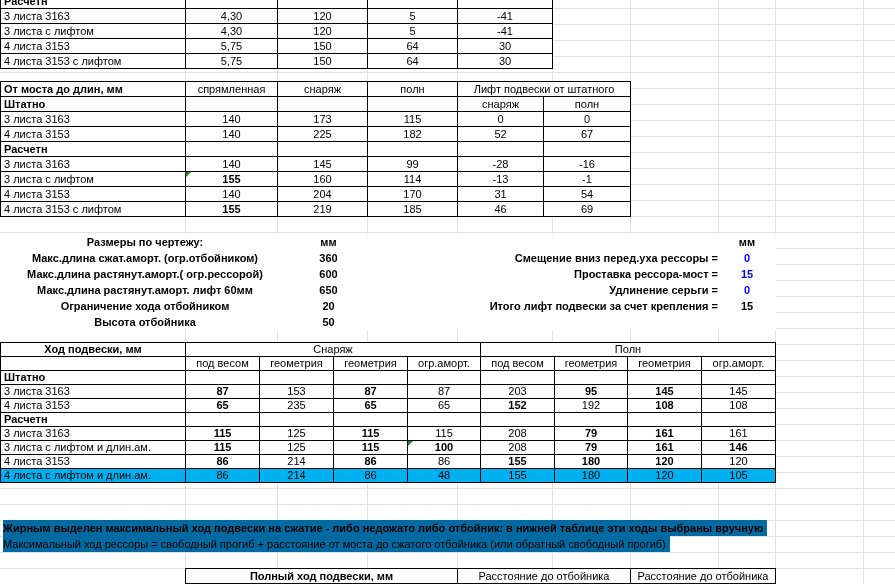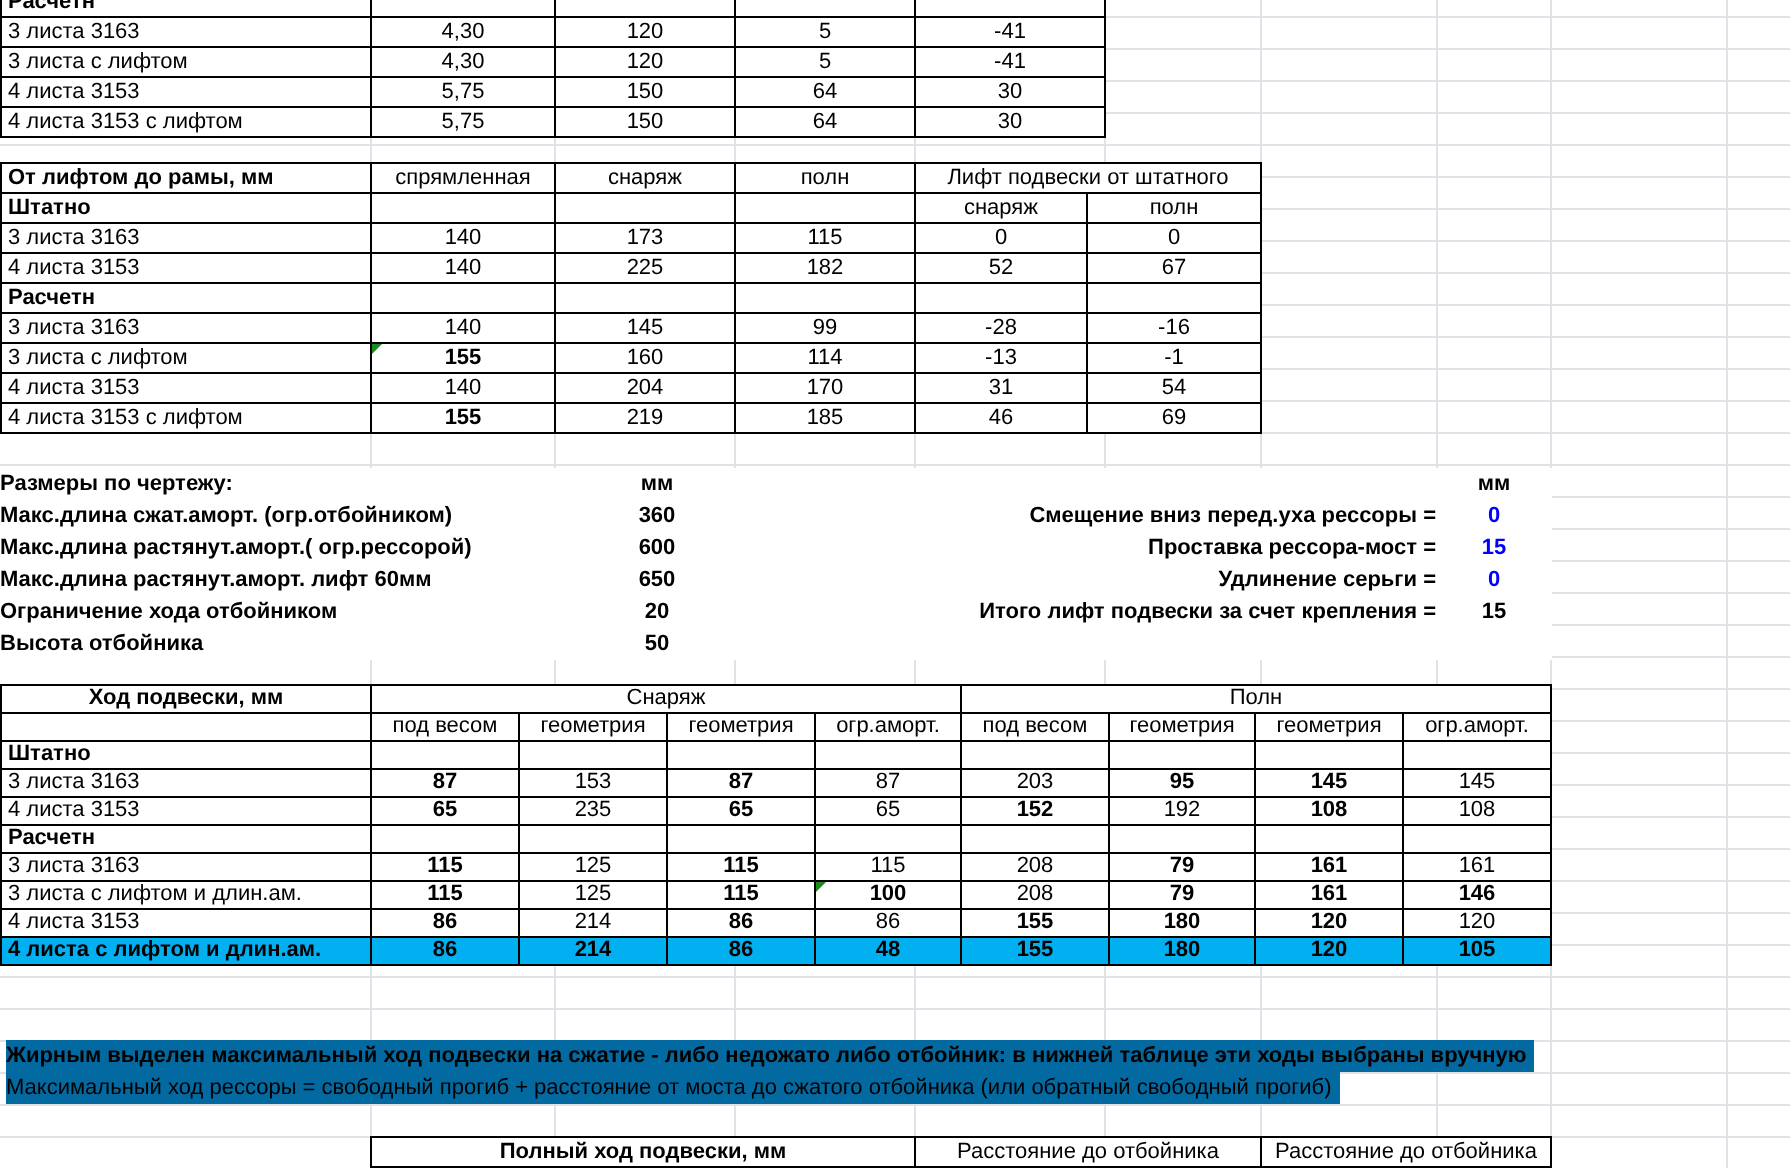--- a/index.html
+++ b/index.html
@@ -8,26 +8,26 @@
   .gridbg{position:absolute;inset:0;z-index:0;
     background-image:repeating-linear-gradient(to bottom,transparent 0 8px,#dfe3e8 8px 9px,transparent 9px 16px)}
   .vline{position:absolute;top:0;bottom:0;width:1px;background:#dfe3e8;z-index:0}
   .grid{position:absolute;border-collapse:collapse;table-layout:fixed;background:#fff;z-index:1}
   .grid td{border:1px solid #000;height:15px;line-height:14px;padding:0 2px;text-align:center;
     overflow:hidden;white-space:nowrap}
   .t3 td{height:14px;line-height:13px}
   .grid td.lab{text-align:left;padding-left:3px}
   .b{font-weight:bold}
   .blue{color:#0000ff}
-  .hl td{background:#00b0f0;font-weight:bold}
+  .hl td{background:#00b0f0;font-weight:normal}
   td.rel{position:relative}
   .gm{position:absolute;left:0;top:0;width:0;height:0;border-top:5px solid #1e8a1e;border-right:5px solid transparent}
   .params{position:absolute;left:0;top:234px;width:776px;background:#fff;z-index:1}
   .prow{display:flex;height:16px;line-height:16px}
-  .pl{width:290px;text-align:left;overflow:hidden;white-space:nowrap}
+  .pl{width:290px;text-align:center;overflow:hidden;white-space:nowrap}
   .pv{width:77px;text-align:center}
   .prl{width:351px;text-align:right;overflow:hidden;white-space:nowrap}
   .prv{width:58px;text-align:center}
   .note{position:absolute;left:3px;height:16px;line-height:16px;background:#0369a1;z-index:1;
     white-space:nowrap;padding-right:4px}
 </style>
 </head>
 <body>
 
 <div class="gridbg"></div>
@@ -92,21 +92,21 @@
   <colgroup>
       <col style="width:185px">
       <col style="width:92px">
       <col style="width:90px">
       <col style="width:90px">
       <col style="width:86px">
       <col style="width:87px">
     </colgroup>
   <tbody>
   <tr>
-    <td class="lab b">От лифтом до рамы, мм</td>
+    <td class="lab b">От моста до длин, мм</td>
     <td>спрямленная</td>
     <td>снаряж</td>
     <td>полн</td>
     <td colspan="2">Лифт подвески от штатного</td>
   </tr>
   <tr>
     <td class="lab b">Штатно</td>
     <td></td>
         <td></td>
     <td></td>

